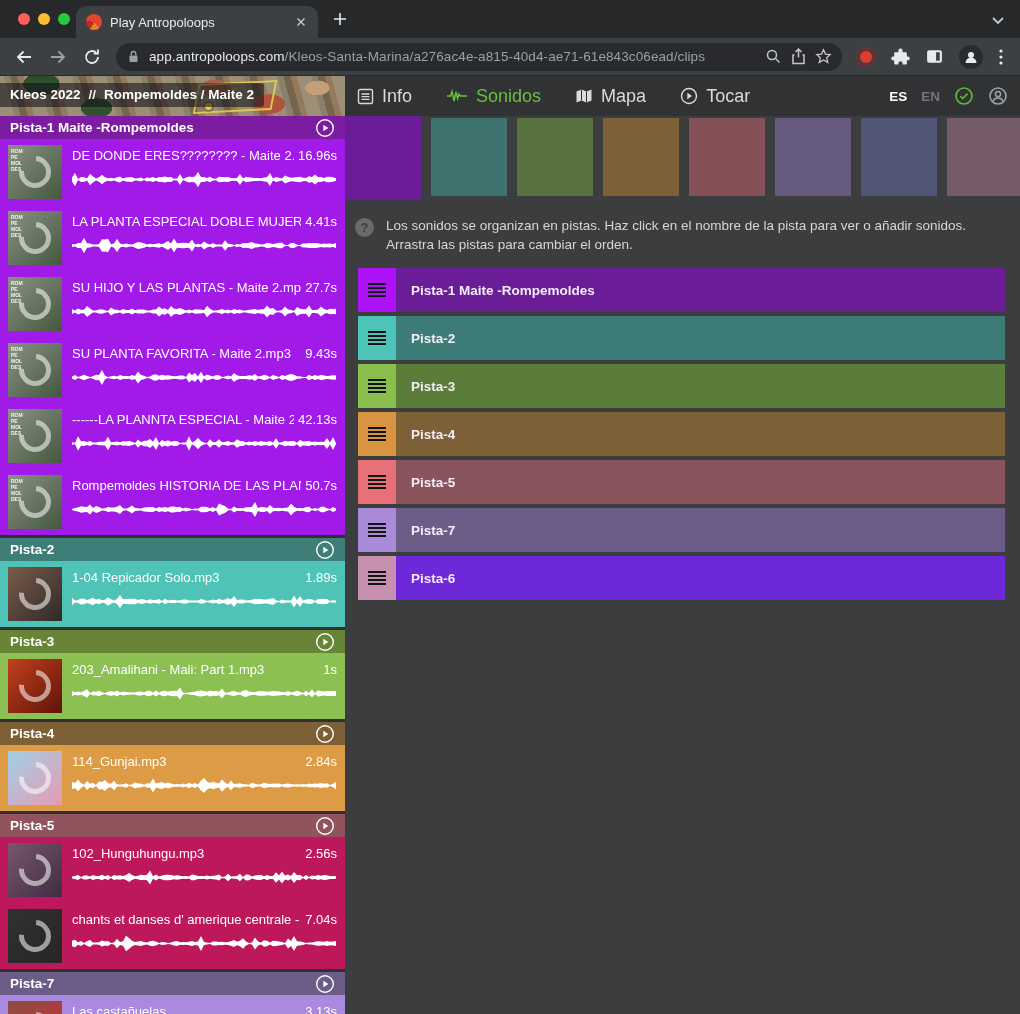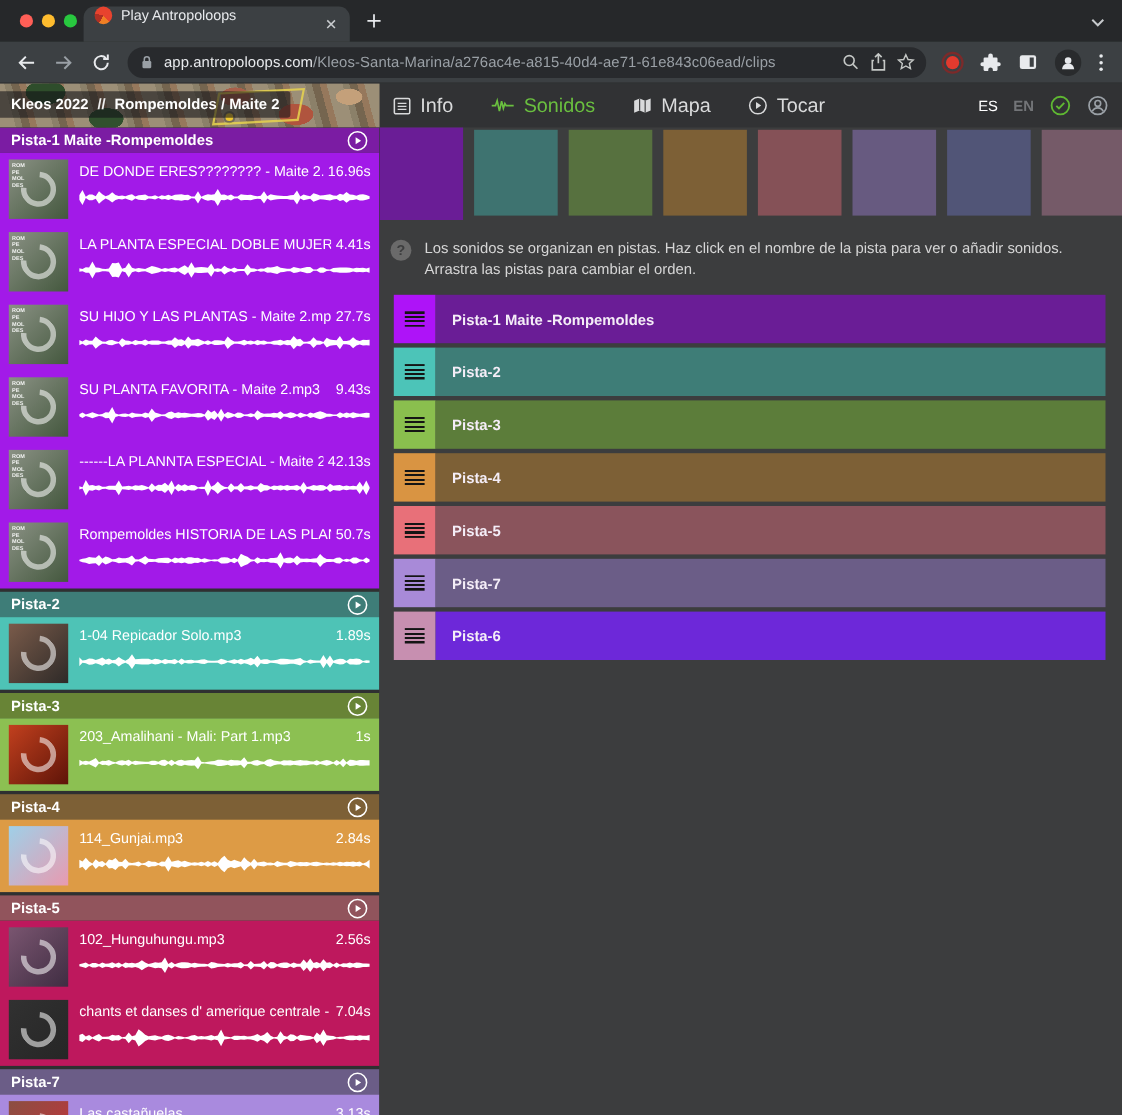--- a/index.html
+++ b/index.html
@@ -4,21 +4,21 @@
 <style>
   *{margin:0;padding:0;box-sizing:border-box}
   html,body{width:1020px;height:1014px;overflow:hidden}
   body{position:relative;background:#3c3d3e;font-family:"Liberation Sans",sans-serif;-webkit-font-smoothing:antialiased}
   svg{display:block}
 
   
   #tabstrip{position:absolute;top:0;left:0;right:0;height:38px;background:#26282a}
   .traffic{position:absolute;top:13px;left:18px;display:flex;gap:8px}
   .traffic i{width:12px;height:12px;border-radius:50%;display:block}
-  #tab{position:absolute;left:76px;top:6px;width:242px;height:32px;background:#3c4043;border-radius:10px 10px 0 0;display:flex;padding:0 10px;gap:8px}
+  #tab{position:absolute;left:76px;top:6px;width:242px;height:32px;background:#3c4043;border-radius:10px 10px 0 0;display:flex;align-items:center;padding:0 10px;gap:8px}
   #tab .favicon{width:16px;height:16px;border-radius:50%;background:conic-gradient(#e8432e 0 38%,#f07f24 38% 58%,#b03024 58% 78%,#e8432e 78% 100%);flex:0 0 auto}
   #tab .title{flex:1;color:#e8eaed;font-size:13px;white-space:nowrap;overflow:hidden}
   .icon-btn{display:flex;align-items:center;justify-content:center;cursor:pointer}
   #newtab{position:absolute;left:332px;top:11px}
   #tab-chevron{position:absolute;right:14px;top:12px}
 
   #toolbar{position:absolute;top:38px;left:0;right:0;height:38px;background:#3c4043;border-bottom:1px solid #2a2b2d;display:flex;align-items:center}
   .nav-ic{margin-left:14px}
   #urlbar{margin-left:14px;width:726px;height:28px;border-radius:14px;background:#282a2d;display:flex;align-items:center;padding:0 10px;gap:8px}
   #urltext{flex:1;font-size:13.5px;white-space:nowrap;overflow:hidden;letter-spacing:.1px}
@@ -41,21 +41,21 @@
   #map-poly{position:absolute;left:196px;top:6px;width:78px;height:30px;border:2px solid #e8d44d;transform:skewX(-14deg) rotate(-3deg);opacity:.85}
   #map-pin{position:absolute;left:205px;top:27px;width:7px;height:7px;border-radius:50%;background:#f0c930;box-shadow:0 0 0 2px rgba(0,0,0,.25)}
   #breadcrumb{position:absolute;left:0;top:7px;background:rgba(18,18,22,.58);padding:4px 10px 5px 10px;border-radius:0 3px 3px 0;display:flex;gap:8px;align-items:center;white-space:nowrap}
   #breadcrumb span{color:#fff;font-size:13.5px;font-weight:600}
   #breadcrumb .sep{font-weight:700;color:#eee}
   #appnav{flex:1;background:#313234;display:flex;align-items:center;padding-left:12px}
   .nav-item{display:flex;align-items:center;gap:8px;margin-right:34px;cursor:pointer}
   .nav-item span{color:#d9dadb;font-size:18px}
   .nav-item.active span{color:#6abf3f}
   #lang{margin-left:auto;display:flex;align-items:center;gap:14px;padding-right:12px}
-  #lang .es{color:#fff;font-size:13.5px;font-weight:400;cursor:pointer}
+  #lang .es{color:#fff;font-size:13.5px;font-weight:700;cursor:pointer}
   #lang .en{color:#737578;font-size:13.5px;font-weight:700;cursor:pointer}
 
   
   #sidebar{position:absolute;left:0;top:116px;width:345px;bottom:0;background:#2f3031;overflow:hidden}
   .track-sec{margin-bottom:3px}
   .sec-head{height:23px;display:flex;align-items:center;padding:0 10px;cursor:pointer}
   .sec-title{flex:1;color:#fff;font-size:13.5px;font-weight:700;white-space:nowrap;overflow:hidden}
   .clip{height:66px;display:flex;padding:6px 8px;gap:10px;cursor:pointer}
   .thumb{position:relative;width:54px;height:54px;flex:0 0 auto;overflow:hidden}
   .thumb-label{position:absolute;left:3px;top:3px;color:#fff;font-size:5px;line-height:6px;font-weight:700;white-space:pre;opacity:.9}

